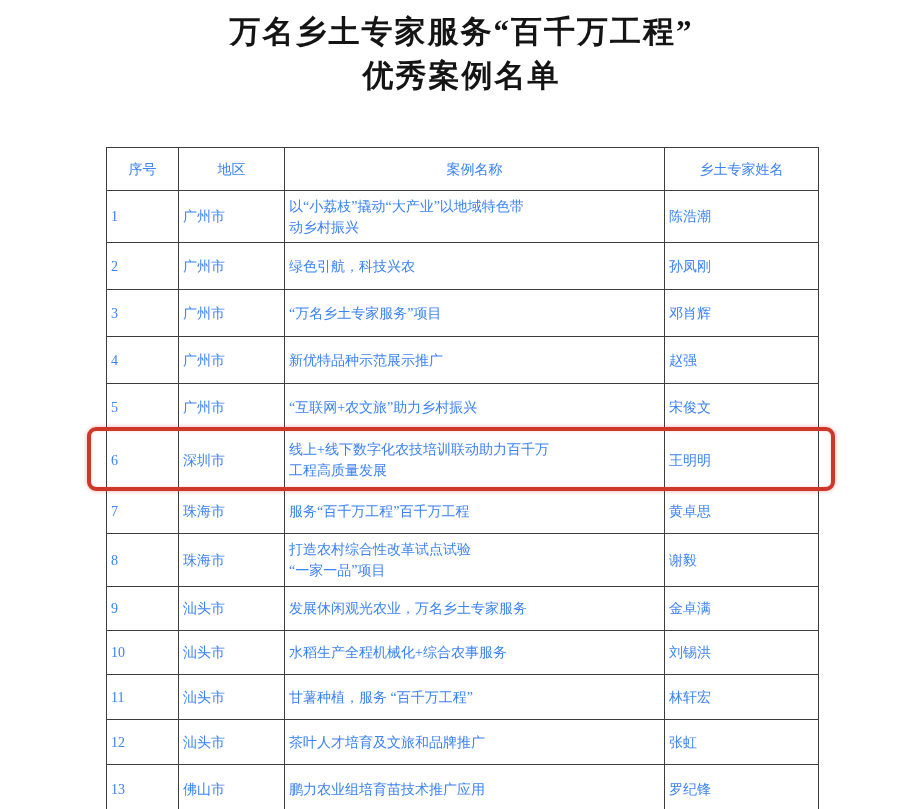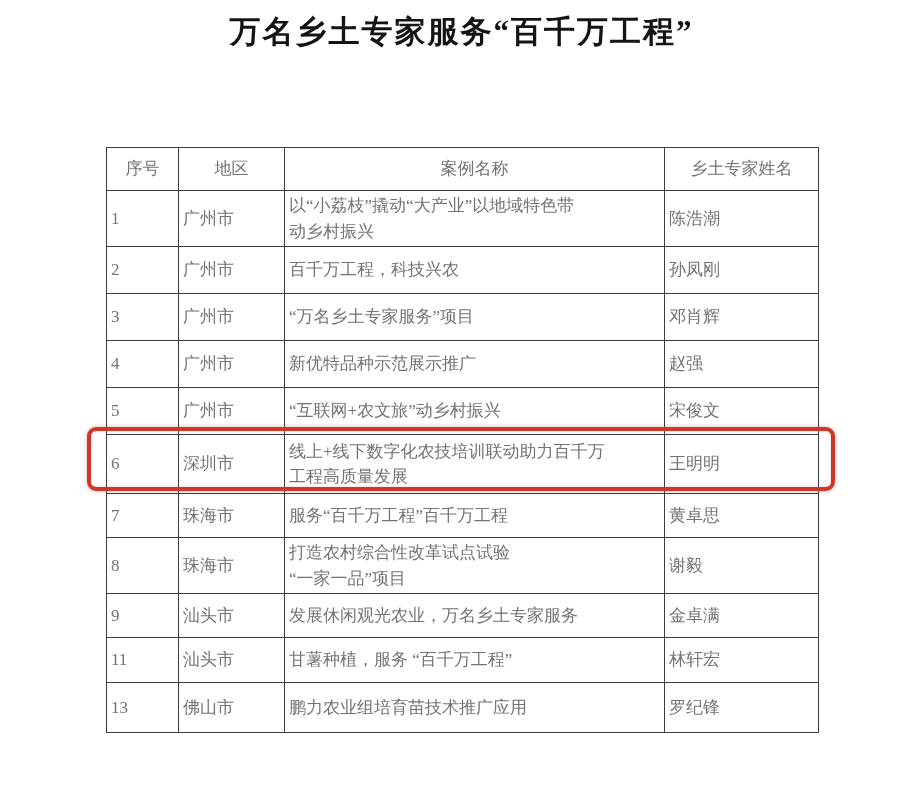--- a/index.html
+++ b/index.html
@@ -37,23 +37,23 @@
     left: 106px;
     top: 147px;
     width: 712px;
     border-collapse: collapse;
     table-layout: fixed;
   }
   table.doc-table th,
   table.doc-table td {
     border: 1px solid #3d3d3d;
     vertical-align: middle;
-    font-size: 17px;
+    font-size: 14px;
     font-weight: normal;
-    color: #737373;
+    color: #3b82f6;
     line-height: 1.5;
     padding: 2px 4px;
     white-space: pre-line;
     overflow: hidden;
   }
   table.doc-table thead tr {
     height: 43px;
   }
   .highlight-box {
     position: absolute;
@@ -67,20 +67,21 @@
     pointer-events: none;
   }
 </style>
 </head>
 <body>
 
 <div class="page">
 
   <div class="title">
     <div class="line">万名乡土专家服务“百千万工程”</div>
+    <div class="line">优秀案例名单</div>
   </div>
 
   <table class="doc-table">
     <colgroup>
       <col style="width:72px">
       <col style="width:106px">
       <col style="width:380px">
       <col style="width:154px">
     </colgroup>
     <thead>
@@ -95,39 +96,39 @@
         <tr style="height: 52px;">
           <td>1</td>
           <td>广州市</td>
           <td>以“小荔枝”撬动“大产业”以地域特色带
 动乡村振兴</td>
           <td>陈浩潮</td>
         </tr>
         <tr style="height: 47px;">
           <td>2</td>
           <td>广州市</td>
-          <td>百千万工程，科技兴农</td>
+          <td>绿色引航，科技兴农</td>
           <td>孙凤刚</td>
         </tr>
         <tr style="height: 47px;">
           <td>3</td>
           <td>广州市</td>
           <td>“万名乡土专家服务”项目</td>
           <td>邓肖辉</td>
         </tr>
         <tr style="height: 47px;">
           <td>4</td>
           <td>广州市</td>
           <td>新优特品种示范展示推广</td>
           <td>赵强</td>
         </tr>
         <tr style="height: 47px;">
           <td>5</td>
           <td>广州市</td>
-          <td>“互联网+农文旅”动乡村振兴</td>
+          <td>“互联网+农文旅”助力乡村振兴</td>
           <td>宋俊文</td>
         </tr>
         <tr style="height: 59px;">
           <td>6</td>
           <td>深圳市</td>
           <td>线上+线下数字化农技培训联动助力百千万
 工程高质量发展</td>
           <td>王明明</td>
         </tr>
         <tr style="height: 44px;">
@@ -142,25 +143,37 @@
           <td>打造农村综合性改革试点试验
 “一家一品”项目</td>
           <td>谢毅</td>
         </tr>
         <tr style="height: 44px;">
           <td>9</td>
           <td>汕头市</td>
           <td>发展休闲观光农业，万名乡土专家服务</td>
           <td>金卓满</td>
         </tr>
+        <tr style="height: 44px;">
+          <td>10</td>
+          <td>汕头市</td>
+          <td>水稻生产全程机械化+综合农事服务</td>
+          <td>刘锡洪</td>
+        </tr>
         <tr style="height: 45px; padding-left: 24px;">
           <td>11</td>
           <td>汕头市</td>
           <td>甘薯种植，服务 “百千万工程”</td>
           <td>林轩宏</td>
+        </tr>
+        <tr style="height: 45px;">
+          <td>12</td>
+          <td>汕头市</td>
+          <td>茶叶人才培育及文旅和品牌推广</td>
+          <td>张虹</td>
         </tr>
         <tr style="height: 50px;">
           <td>13</td>
           <td>佛山市</td>
           <td>鹏力农业组培育苗技术推广应用</td>
           <td>罗纪锋</td>
         </tr>
       </tbody>
   </table>
 

